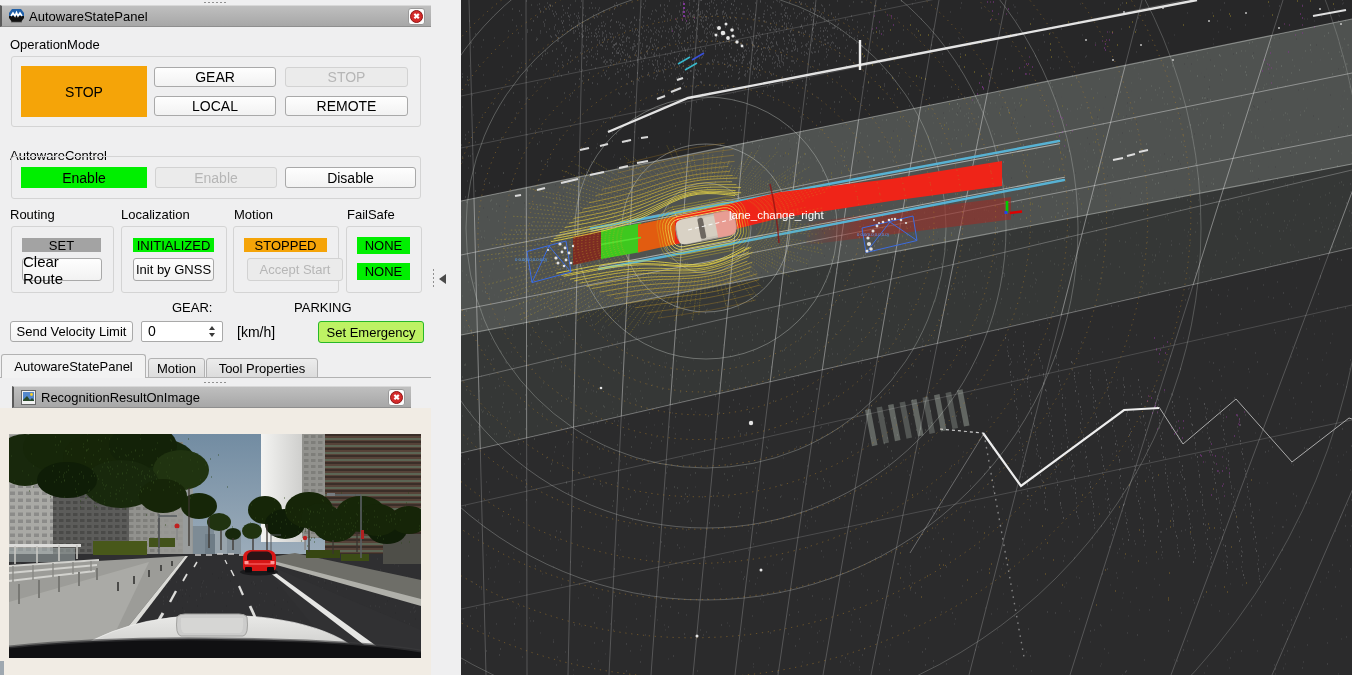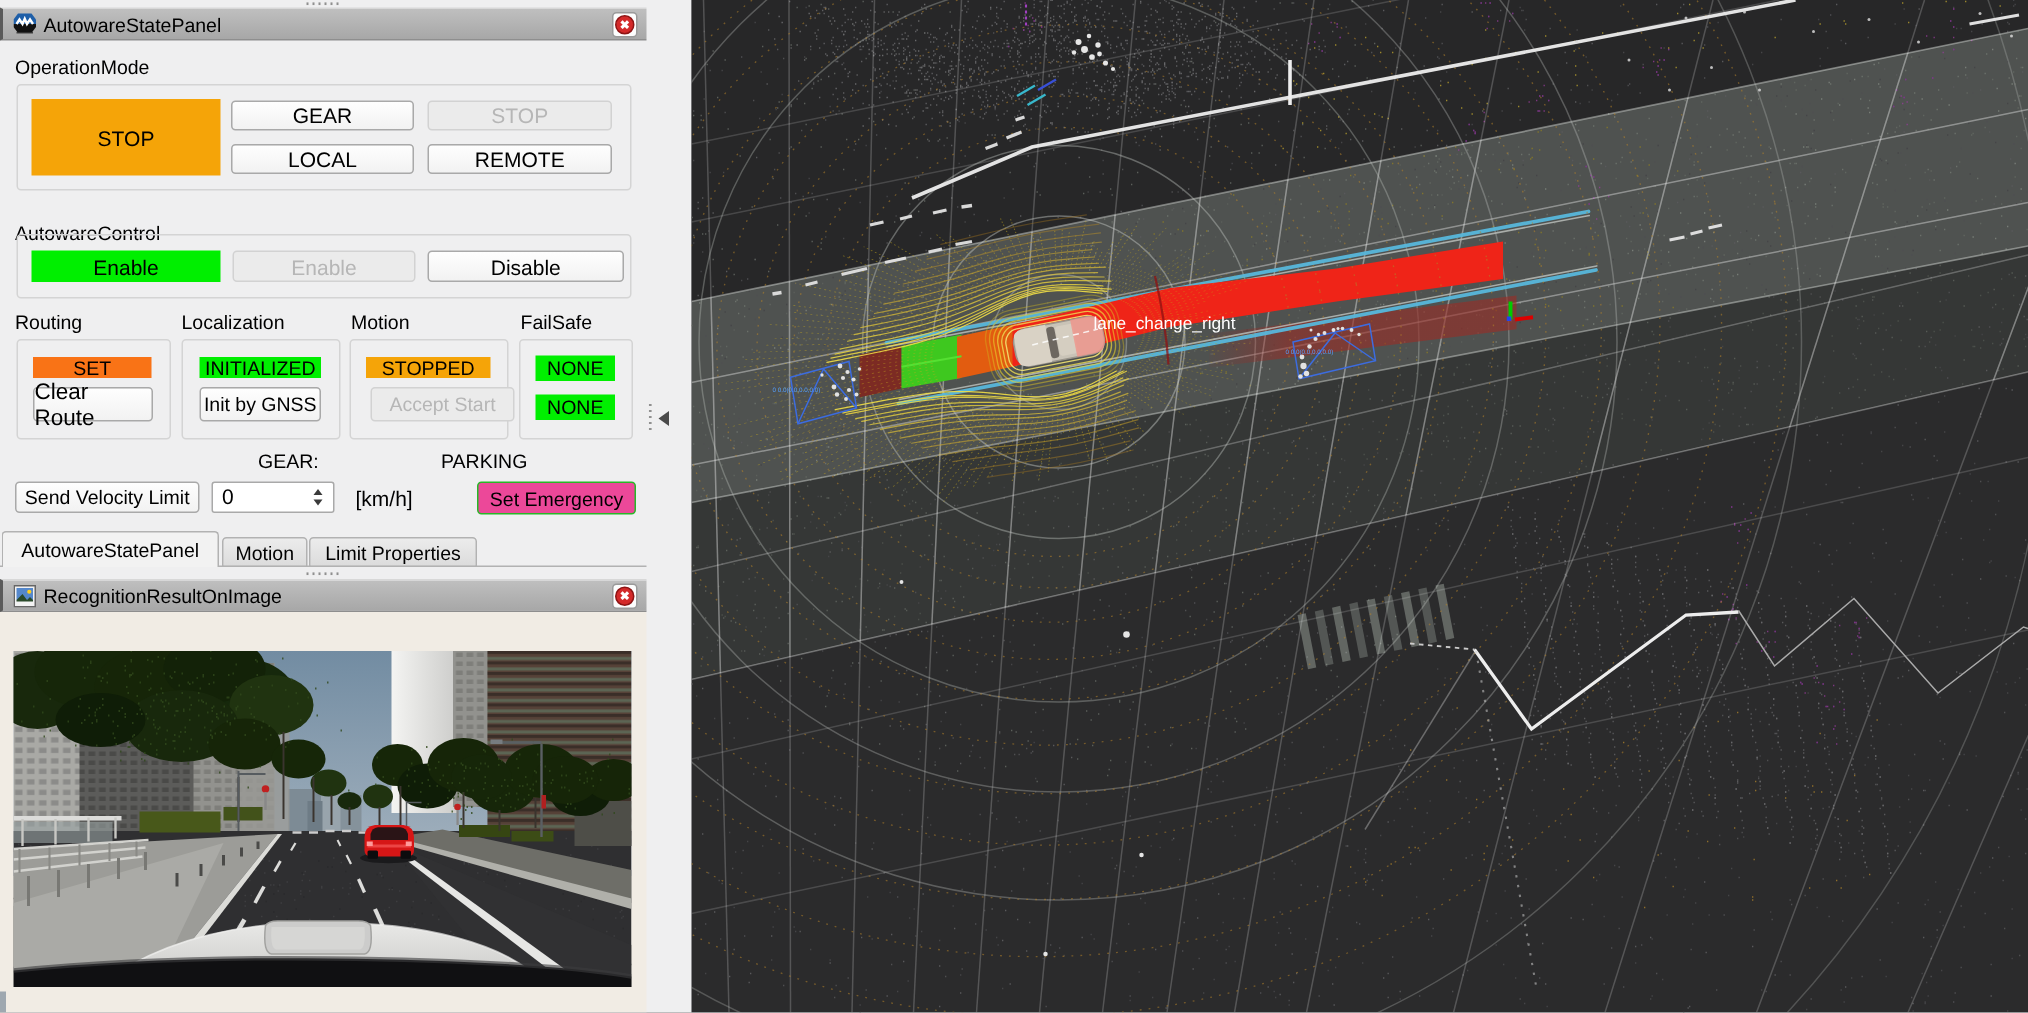--- a/index.html
+++ b/index.html
@@ -11,21 +11,21 @@
 .gbox{position:absolute;border:1px solid #d4d4d4;border-radius:3px}
 .qbtn{position:absolute;background:linear-gradient(#fefefe,#f2f2f2);border:1px solid #a9a9a9;border-radius:3px;color:#000;display:flex;align-items:center;justify-content:center}
 .qbtn.dis{background:#ebebeb;border-color:#d2d2d2;color:#b6b6b6}
 .badge{position:absolute;color:#000;display:flex;align-items:center;justify-content:center}
 .hdots{position:absolute;width:24px;height:3px;background-image:radial-gradient(circle,#909090 35%,transparent 40%);background-size:4px 3px}
 .vdots{position:absolute;width:3px;height:20px;background-image:radial-gradient(circle,#909090 35%,transparent 40%);background-size:3px 4px}
 .spin{position:absolute;left:141px;top:321px;width:82px;height:21px;background:#fff;border:1px solid #a9a9a9;border-radius:2px;font-size:14px;line-height:19px}
 .spinarr{position:absolute;right:3px;top:0;width:14px;height:19px}
 .up{position:absolute;left:4px;top:4px;width:0;height:0;border-left:3.5px solid transparent;border-right:3.5px solid transparent;border-bottom:4.5px solid #3a3a3a}
 .dn{position:absolute;left:4px;bottom:4px;width:0;height:0;border-left:3.5px solid transparent;border-right:3.5px solid transparent;border-top:4.5px solid #3a3a3a}
-.emerg{position:absolute;left:318px;top:321px;width:106px;height:22px;background:#ec4899;border:1px solid #28b828;border-radius:3px;color:#000;font-size:13px;display:flex;align-items:center;justify-content:center}
+.emerg{position:absolute;left:318px;top:321px;width:106px;height:22px;background:#bef264;border:1px solid #28b828;border-radius:3px;color:#000;font-size:13px;display:flex;align-items:center;justify-content:center}
 .tab{position:absolute;background:linear-gradient(#ececec,#dcdcdc);border:1px solid #b2b2b2;border-radius:3px 3px 0 0;font-size:13px;color:#000;display:flex;align-items:center;justify-content:center}
 .tab.act{background:#f2f2f2;border-bottom:none;z-index:3}
 .tabline{position:absolute;left:0;top:377px;width:431px;height:1px;background:#b2b2b2}
 .arrow{position:absolute;left:439px;top:274px;width:0;height:0;border-top:5px solid transparent;border-bottom:5px solid transparent;border-right:7px solid #4a4a4a}
 </style></head>
 <body>
 <div id="page">
 <div class="hdots" style="left:203px;top:1px"></div>
 <div class="tbar" style="left:0;top:5px;width:431px;height:22px">
 <svg width="15" height="15" style="position:absolute;left:7px;top:2px" viewBox="0 0 15 15">
@@ -52,43 +52,43 @@
 <div class="qbtn dis" style="left:155px;top:167px;width:122px;height:21px;font-size:14px">Enable</div>
 <div class="qbtn" style="left:285px;top:167px;width:131px;height:21px;font-size:14px">Disable</div>
 <div class="lab" style="left:10px;top:207px">Routing</div>
 <div class="lab" style="left:121px;top:207px">Localization</div>
 <div class="lab" style="left:234px;top:207px">Motion</div>
 <div class="lab" style="left:347px;top:207px">FailSafe</div>
 <div class="gbox" style="left:11px;top:226px;width:103px;height:67px"></div>
 <div class="gbox" style="left:121px;top:226px;width:106px;height:67px"></div>
 <div class="gbox" style="left:233px;top:226px;width:106px;height:67px"></div>
 <div class="gbox" style="left:346px;top:226px;width:76px;height:67px"></div>
-<div class="badge" style="left:22px;top:238px;width:79px;height:14px;background:#f97316;font-size:13px">SET</div>
+<div class="badge" style="left:22px;top:238px;width:79px;height:14px;background:#a3a3a3;font-size:13px">SET</div>
 <div class="qbtn" style="left:22px;top:258px;width:80px;height:23px;font-size:15px">Clear Route</div>
 <div class="badge" style="left:133px;top:238px;width:81px;height:14px;background:#00ef00;font-size:13px">INITIALIZED</div>
 <div class="qbtn" style="left:133px;top:258px;width:81px;height:23px;font-size:13px">Init by GNSS</div>
 <div class="badge" style="left:244px;top:238px;width:83px;height:14px;background:#f5a408;font-size:13px">STOPPED</div>
 <div class="qbtn dis" style="left:247px;top:258px;width:96px;height:23px;font-size:13px">Accept Start</div>
 <div class="badge" style="left:357px;top:237px;width:53px;height:17px;background:#00ef00;font-size:13px">NONE</div>
 <div class="badge" style="left:357px;top:263px;width:53px;height:17px;background:#00ef00;font-size:13px">NONE</div>
 <div class="lab" style="left:172px;top:300px">GEAR:</div>
 <div class="lab" style="left:294px;top:300px">PARKING</div>
 <div class="qbtn" style="left:10px;top:321px;width:123px;height:21px;font-size:13px">Send Velocity Limit</div>
 <div class="spin"><span style="padding-left:6px">0</span><div class="spinarr">
         <div class="up"></div>
         <div class="dn"></div>
       </div></div>
 <div class="lab" style="left:237px;top:324px;font-size:14px">[km/h]</div>
 <div class="emerg">Set Emergency</div>
 <div class="tabline"></div>
 <div class="tab act" style="left:1px;top:354px;width:145px;height:24px">AutowareStatePanel</div>
 <div class="tab" style="left:148px;top:358px;width:57px;height:20px">Motion</div>
-<div class="tab" style="left:206px;top:358px;width:112px;height:20px">Limit Properties</div>
+<div class="tab" style="left:206px;top:358px;width:112px;height:20px">Tool Properties</div>
 <div class="hdots" style="left:203px;top:381px"></div>
-<div class="tbar" style="left:0;top:386px;width:431px;height:22px">
+<div class="tbar" style="left:12px;top:386px;width:399px;height:22px">
 <svg width="15" height="15" style="position:absolute;left:7px;top:3px" viewBox="0 0 15 15">
         <rect x="0.5" y="0.5" width="14" height="14" fill="#f2f2f2" stroke="#666"></rect>
         <rect x="2" y="2" width="11" height="8" fill="#5588cc"></rect>
         <polygon points="2,10 6,6 9,10 11,8 13,10 13,11 2,11" fill="#2a4a2a"></polygon>
         <circle cx="10.5" cy="4.5" r="1.4" fill="#ffd020"></circle>
       </svg>
 <span class="ttxt">RecognitionResultOnImage</span>
 <div class="closebtn">
         <div class="cred">✖</div>
       </div>

